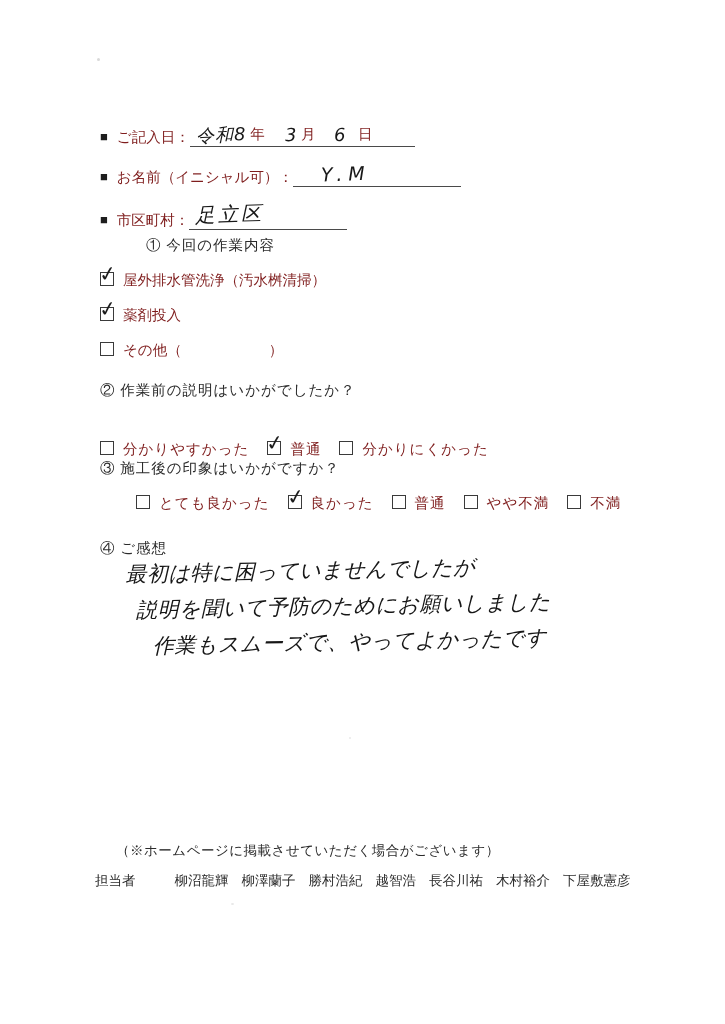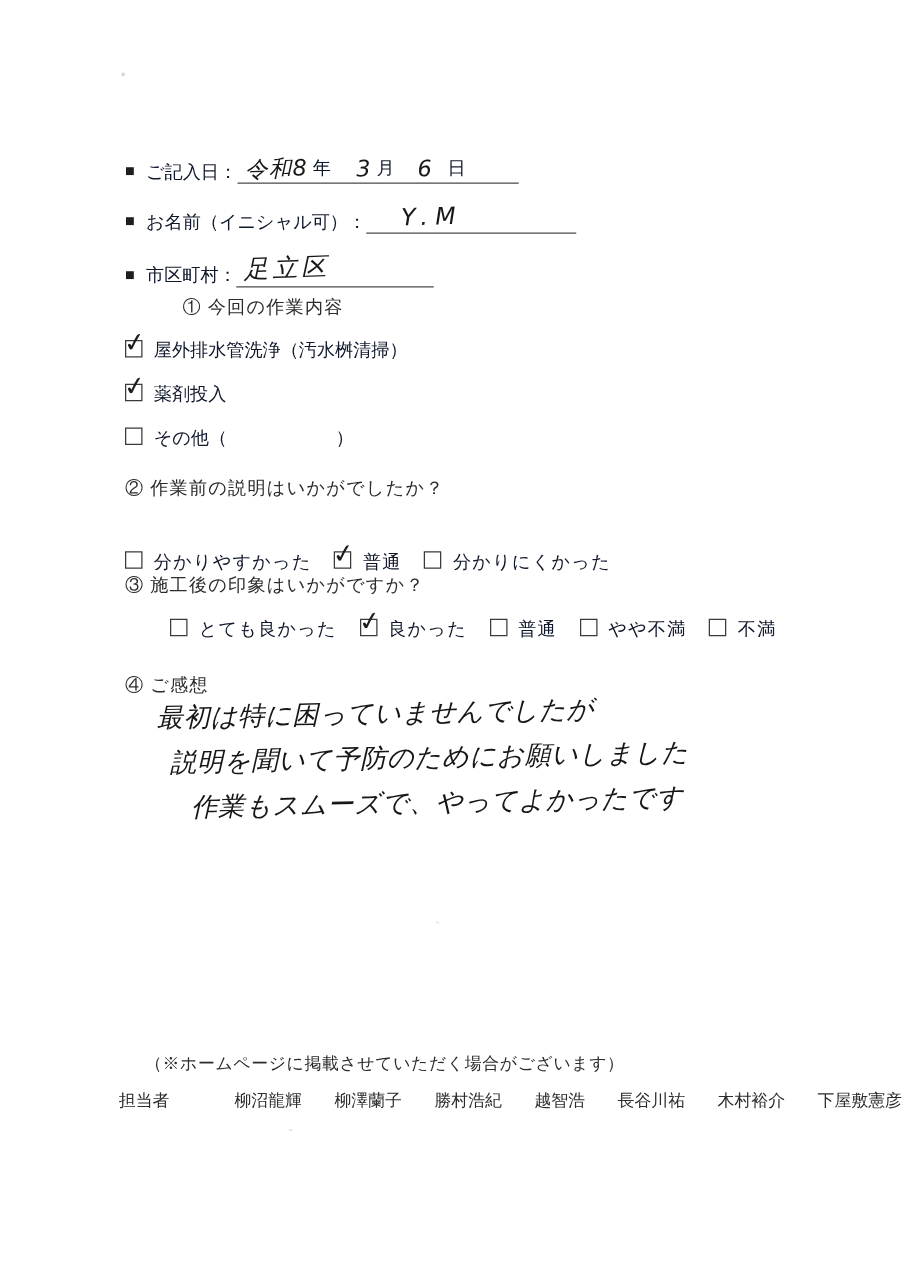--- a/index.html
+++ b/index.html
@@ -5,21 +5,21 @@
   html,body{margin:0;padding:0;background:#ffffff;}
   .page{
     position:relative;
     width:725px;height:1024px;
     background:#ffffff;
     overflow:hidden;
     font-family:"Liberation Serif","DejaVu Serif",serif;
     color:#2b2b2b;
   }
   .row{position:absolute;left:100px;white-space:nowrap;}
-  .print{font-family:"Liberation Serif","DejaVu Serif",serif;color:#0f172a;font-size:14.5px;}
+  .print{font-family:"Liberation Serif","DejaVu Serif",serif;color:#7f1d1d;font-size:14.5px;}
   .bullet{display:inline-block;font-size:13px;margin-right:9px;position:relative;top:-1px;color:#1e1e1e;}
   .qtitle{font-size:14.5px;letter-spacing:1px;}
   
   .field{
     display:inline-block;
     border-bottom:1.2px solid #4a4a4a;
     vertical-align:bottom;
     padding:0 4px 1px 6px;
   }
   
@@ -125,21 +125,21 @@
   </div>
 
   <div class="row qtitle" style="top:539px;">④ ご感想</div>
   <div class="comments">
     <div class="comment-line">最初は特に困っていませんでしたが</div>
     <div class="comment-line">説明を聞いて予防のためにお願いしました</div>
     <div class="comment-line">作業もスムーズで、やってよかったです</div>
   </div>
 
   <div class="row footer-note" style="top:842px;left:116px;">（※ホームページに掲載させていただく場合がございます）</div>
-  <div class="row staff" style="top:872px;left:95px;gap:26px;">
+  <div class="row staff" style="top:872px;left:95px;">
     <span class="staff-label">担当者</span>
     <span>柳沼龍輝</span>
     <span>柳澤蘭子</span>
     <span>勝村浩紀</span>
     <span>越智浩</span>
     <span>長谷川祐</span>
     <span>木村裕介</span>
     <span>下屋敷憲彦</span>
   </div>
 

